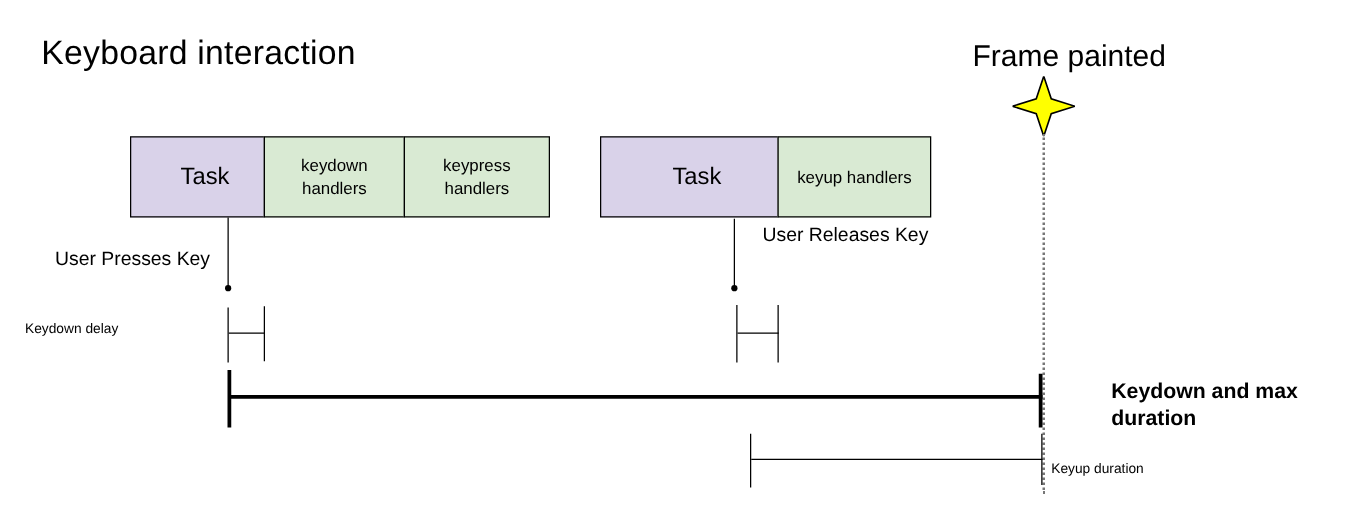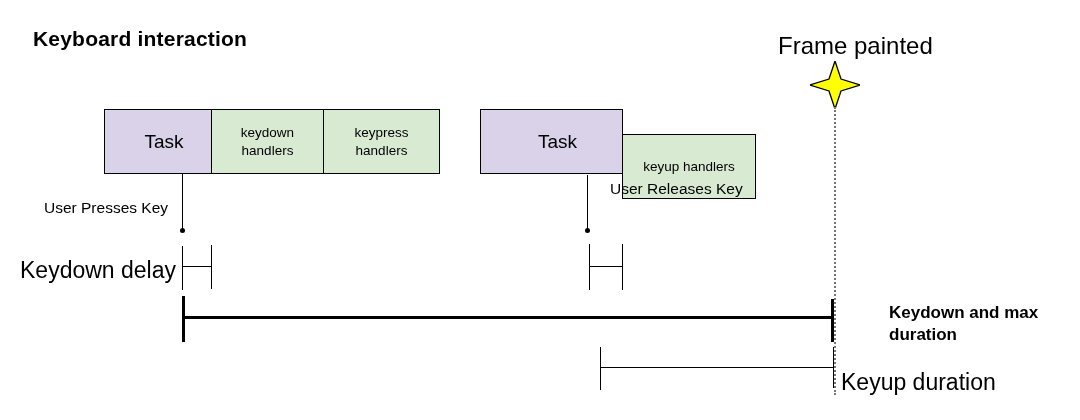--- a/index.html
+++ b/index.html
@@ -15,21 +15,21 @@
     position: relative;
     width: 1080px;
     height: 420px;
     background: #fff;
     overflow: hidden;
   }
   .abs { position: absolute; }
 
   .title {
     left: 33px; top: 27px;
-    font-size: 21px; font-weight: bold;
+    font-size: 27px; font-weight: normal;
     letter-spacing: 0.2px;
   }
   .frame-painted-label {
     left: 778px; top: 32px;
     font-size: 24px;
   }
   .star { left: 810px; top: 61px; }
   .dotted-line {
     left: 834px; top: 107px;
     width: 0; height: 288px;
@@ -56,21 +56,21 @@
     background: var(--handler-fill);
     font-size: 13.5px;
     text-align: center;
     line-height: 1.3;
     padding: 0 10px;
   }
   .w-task1 { width: 108px; }
   .w-keydown { width: 113px; }
   .w-keypress { width: 117px; }
   .w-task2 { width: 143px; }
-  .w-keyup { width: 134px; margin-top: 25px; }
+  .w-keyup { width: 123px; }
 
   
   .vline { width: 0; border-left: 1.5px solid var(--line-color); }
   .arrow1 { left: 182px; top: 174px; height: 55px; }
   .arrow2 { left: 587px; top: 175px; height: 54px; }
   .dot {
     width: 5px; height: 5px; border-radius: 50%;
     background: var(--line-color);
   }
   .dot1 { left: 180px; top: 228px; }
@@ -81,21 +81,21 @@
 
   
   .tick { width: 0; border-left: 1.5px solid var(--line-color); }
   .hline { height: 0; border-top: 1.5px solid var(--line-color); }
   .kd-tick-l { left: 182px; top: 246px; height: 44px; }
   .kd-tick-r { left: 211px; top: 245px; height: 44px; }
   .kd-conn   { left: 183px; top: 266px; width: 29px; }
   .ku-tick-l { left: 589px; top: 244px; height: 46px; }
   .ku-tick-r { left: 622px; top: 244px; height: 46px; }
   .ku-conn   { left: 590px; top: 266px; width: 33px; }
-  .measure-label { font-size: 23px; }
+  .measure-label { font-size: 11px; }
   .keydown-delay-label { left: 20px; top: 257px; }
   .keyup-delay-label { left: 648px; top: 254px; }
 
   
   .main-line { left: 183px; top: 316px; width: 651px; height: 2.5px; background: var(--line-color); }
   .main-tick-l { left: 182px; top: 296px; width: 2.5px; height: 46px; background: var(--line-color); }
   .main-tick-r { left: 831px; top: 299px; width: 2.5px; height: 43px; background: var(--line-color); }
   .main-label {
     left: 889px; top: 302px; width: 176px;
     font-size: 17px; font-weight: bold; line-height: 22px;

